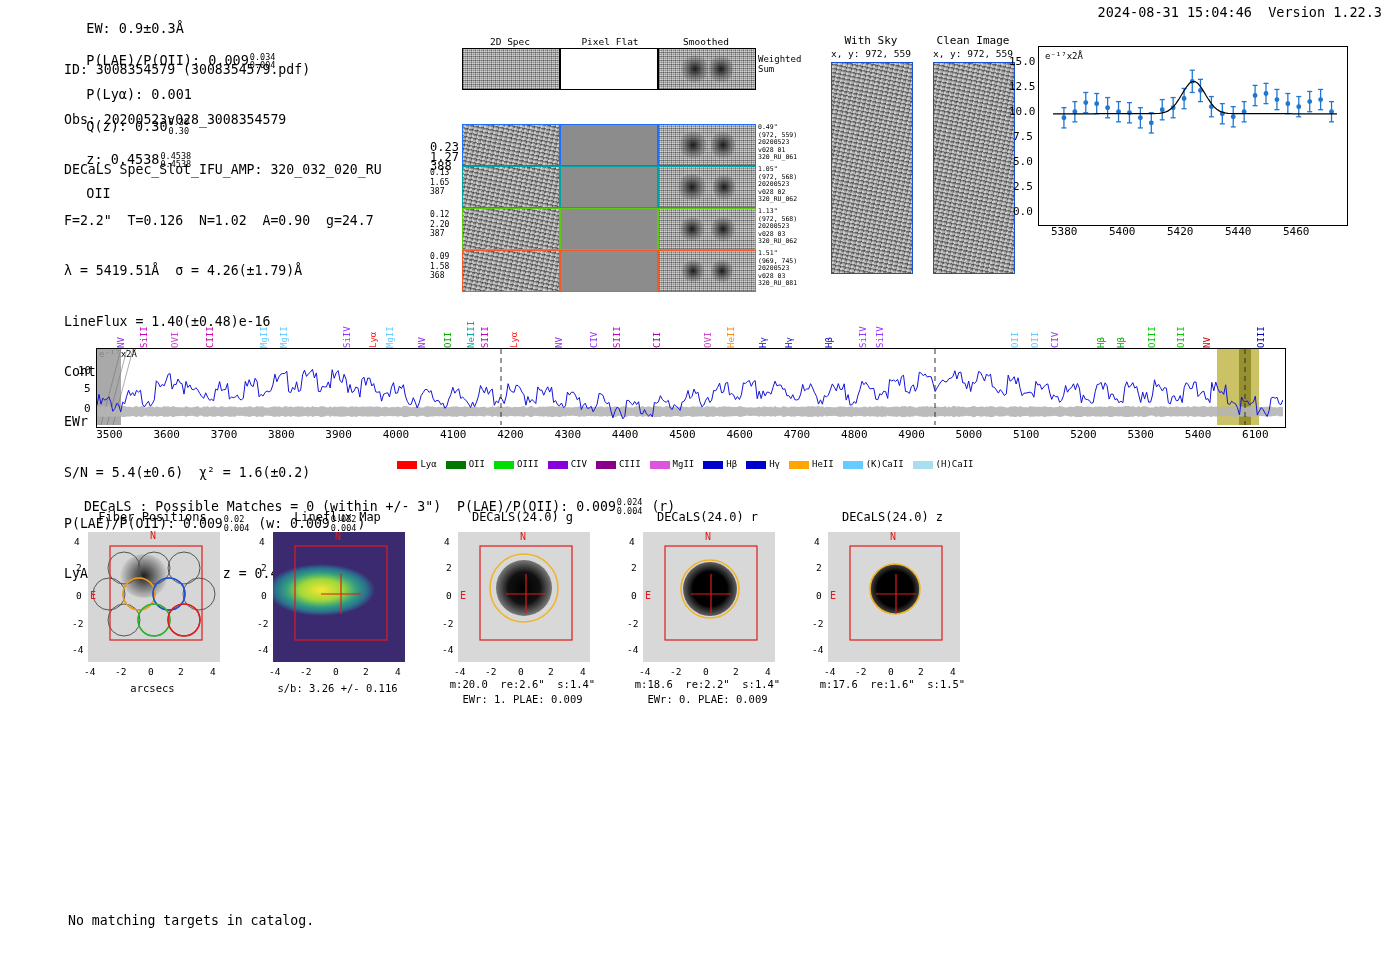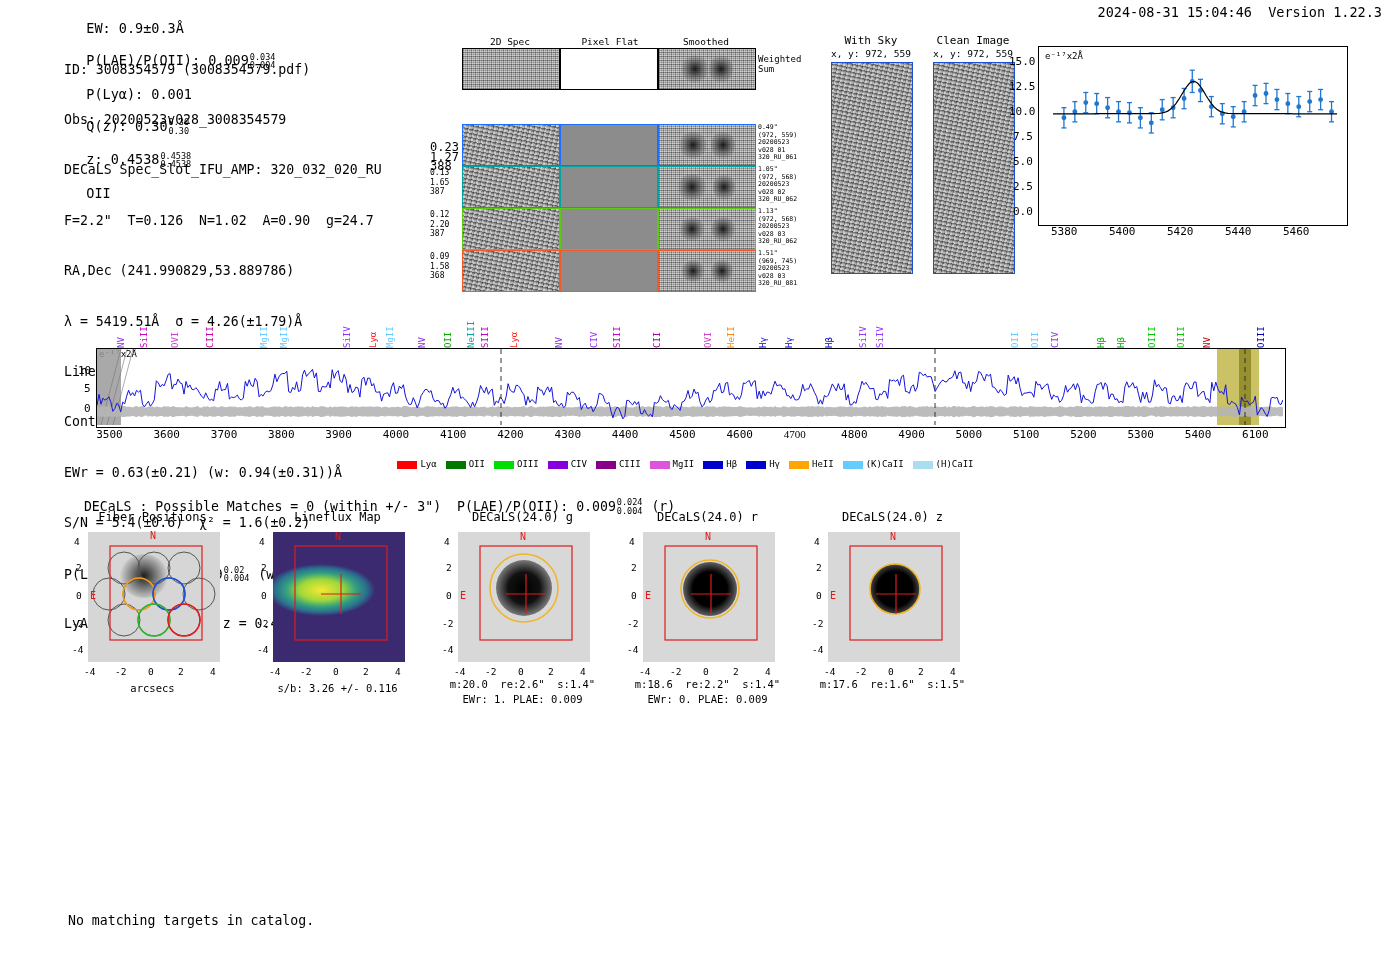--- a/index.html
+++ b/index.html
@@ -66,21 +66,20 @@
   <span> </span>
   <span>OII</span>
 </div>
 <div class="abs" id="datestamp">2024-08-31 15:04:46  Version 1.22.3</div>
 
 <div class="abs" id="infoblock">
   <div class="ln">ID: 3008354579 (3008354579.pdf)</div>
   <div class="ln">Obs: 20200523v028_3008354579</div>
   <div class="ln">DECaLS Spec_Slot_IFU_AMP: 320_032_020_RU</div>
   <div class="ln">F=2.2"  T=0.126  N=1.02  A=0.90  g=24.7</div>
-  <div class="ln">RA,Dec (241.990829,53.889786)</div>
   <div class="ln">λ = 5419.51Å  σ = 4.26(±1.79)Å</div>
   <div class="ln">LineFlux = 1.40(±0.48)e-16</div>
   <div class="ln">Cont(n) = 5.10(±0.10)e-17</div>
   <div class="ln">EWr = 0.63(±0.21) (w: 0.94(±0.31))Å</div>
   <div class="ln">S/N = 5.4(±0.6)  χ² = 1.6(±0.2)</div>
   <div class="ln"><span>P(LAE)/P(OII): 0.009</span><span class="frac"><span>0.02</span><span>0.004</span></span><span> </span><span>(w: 0.009</span><span class="frac"><span>0.022</span><span>0.004</span></span><span>)</span></div>
   <div class="ln">LyA z = 3.4580  OII z = 0.4538</div>
 </div>
 
 <div class="abs" style="left:462px;top:36px;width:300px;height:215px;">
@@ -375,21 +374,21 @@
       <div class="tick" style="left: 114.778px; top: 0px;">3700</div>
       <div class="tick" style="left: 172.072px; top: 0px;">3800</div>
       <div class="tick" style="left: 229.367px; top: 0px;">3900</div>
       <div class="tick" style="left: 286.662px; top: 0px;">4000</div>
       <div class="tick" style="left: 343.957px; top: 0px;">4100</div>
       <div class="tick" style="left: 401.251px; top: 0px;">4200</div>
       <div class="tick" style="left: 458.546px; top: 0px;">4300</div>
       <div class="tick" style="left: 515.841px; top: 0px;">4400</div>
       <div class="tick" style="left: 573.135px; top: 0px;">4500</div>
       <div class="tick" style="left: 630.43px; top: 0px;">4600</div>
-      <div class="tick" style="left: 687.725px; top: 0px; font-family: Liberation Serif, serif;">4700</div>
+      <div class="tick" style="left: 687.725px; top: 0px;">4700</div>
       <div class="tick" style="left: 745.019px; top: 0px;">4800</div>
       <div class="tick" style="left: 802.314px; top: 0px;">4900</div>
       <div class="tick" style="left: 859.609px; top: 0px;">5000</div>
       <div class="tick" style="left: 916.903px; top: 0px;">5100</div>
       <div class="tick" style="left: 974.198px; top: 0px;">5200</div>
       <div class="tick" style="left: 1031.49px; top: 0px;">5300</div>
       <div class="tick" style="left: 1088.79px; top: 0px;">5400</div>
       <div class="tick" style="left: 1146.08px; top: 0px;">6100</div>
     </div>
 

